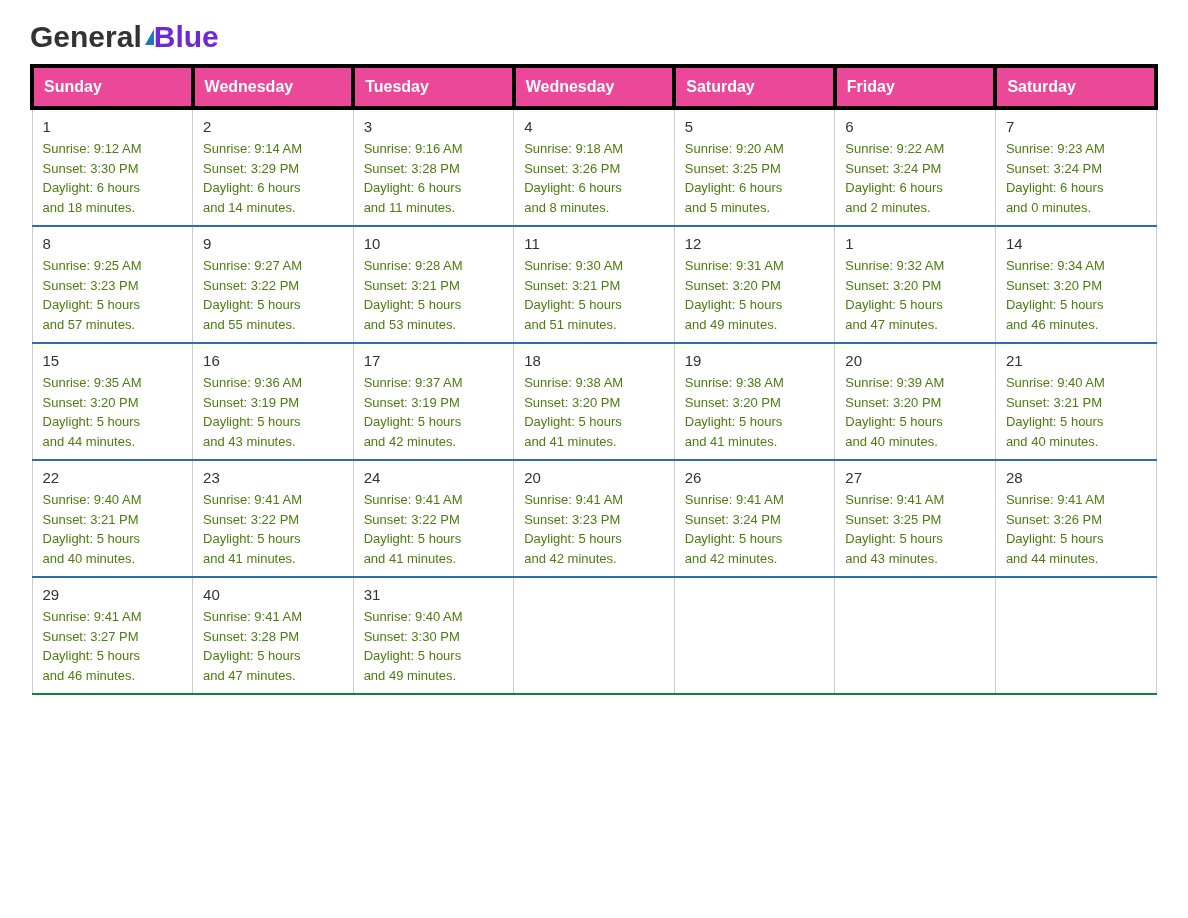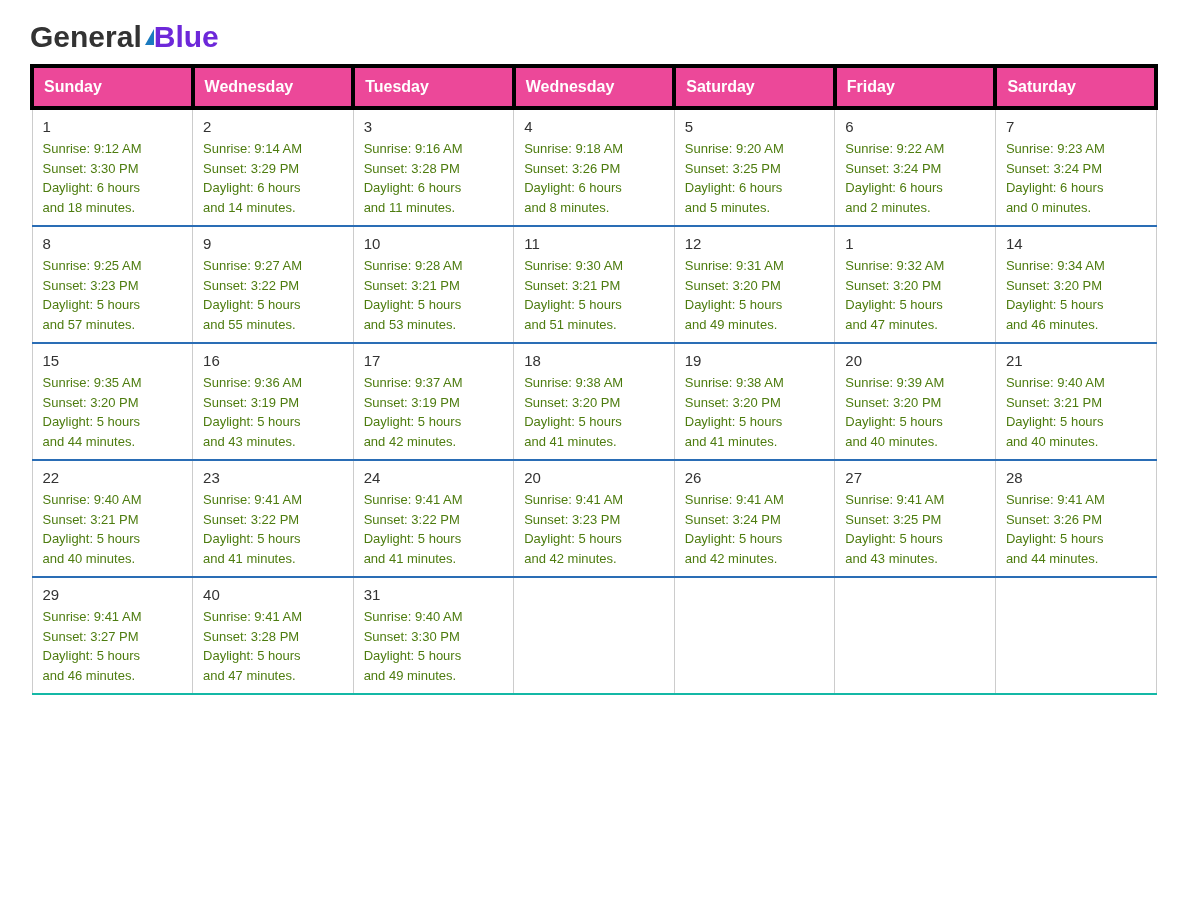--- a/index.html
+++ b/index.html
@@ -52,21 +52,21 @@
       vertical-align: top;
       padding: 8px 10px;
       border: 1px solid #ccc;
       width: 14.28%;
       font-size: 13px;
       color: #333;
       background: #fff;
       min-height: 100px;
     }
     .calendar tr:last-child td {
-      border-bottom: 2px solid #14b8a6;
+      border-bottom: 2px solid #15803d;
     }
     .calendar tbody tr td {
       border-top: 2px solid #2a6db5;
       border-bottom: 1px solid #ddd;
     }
     .day-number {
       font-size: 15px;
       font-weight: normal;
       display: block;
       margin-bottom: 4px;

